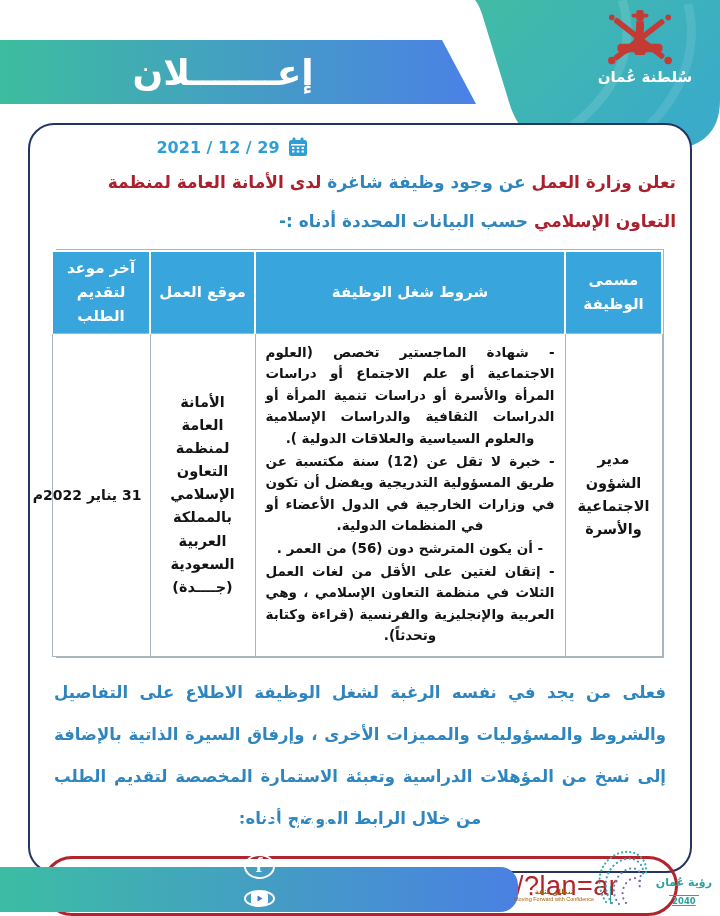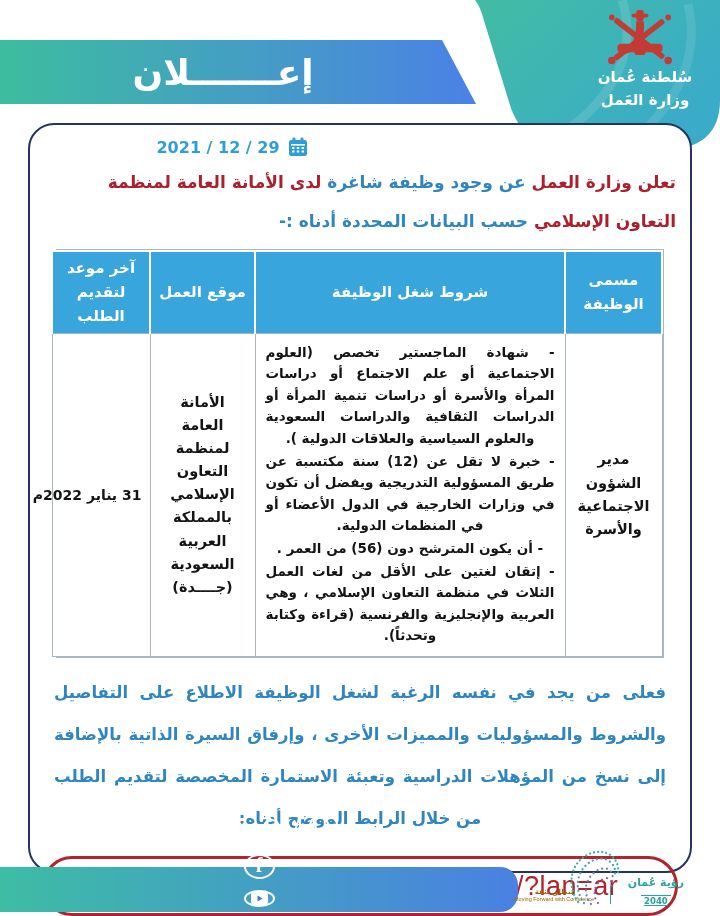--- a/index.html
+++ b/index.html
@@ -98,21 +98,21 @@
 
   .tagline {
     position:absolute; left:514px; top:886px; display:flex; align-items:center; gap:16px;
     color:#a16207; direction:ltr;
   }
   .tagline .txt { text-align:center; }
   .tagline .ar { font-size:7px; font-weight:bold; letter-spacing:1px; }
   .tagline .en { font-size:5.5px; font-family:"Liberation Sans", sans-serif; }
   .tagline .bar { width:1px; height:18px; background:#2aa39b; }
 
-  .vision { position:absolute; left:560px; top:846px; width:128px; height:68px; }
+  .vision { position:absolute; left:588px; top:846px; width:128px; height:68px; }
   .vision .swirl { position:absolute; left:2px; top:0; }
   .vision .vtxt {
     position:absolute; right:4px; bottom:6px; text-align:center;
     color:#2aa39b; font-weight:bold; line-height:1.2;
   }
   .vision .v1 { font-size:11px; }
   .vision .v2 { font-size:8.5px; border-top:1px solid #2aa39b; display:inline-block; padding:0 3px;text-decoration:underline; }
 </style>
 </head>
 <body>
@@ -141,21 +141,20 @@
         <circle cx="70" cy="10" r="3"></circle>
       <rect x="36" y="2" width="8" height="12" rx="3"></rect>
       <rect x="31" y="6" width="18" height="4" rx="2"></rect>
       <path d="M36 14 C36 32 32 42 22 49 C36 47 46 36 44 14 Z"></path>
       <rect x="16" y="38" width="48" height="9" rx="4"></rect>
       <rect x="34" y="35" width="12" height="15" rx="3"></rect>
     </svg>
   </div>
   <div class="sultanate">
     <div>سُلطنة عُمان</div>
-    <div>وزارة العَمل</div>
   </div>
 
   <div class="banner">
     <span class="banner-title">إعـــــــلان</span>
   </div>
 
   <div class="box">
 
     <div class="date-row">
       <svg width="20" height="20" viewBox="0 0 20 20">
@@ -195,21 +194,21 @@
             <th>مسمى الوظيفة</th>
             <th>شروط شغل الوظيفة</th>
             <th>موقع العمل</th>
             <th>آخر موعد لتقديم الطلب</th>
           </tr>
         </thead>
         <tbody>
           <tr>
             <td>مدير الشؤون الاجتماعية والأسرة</td>
             <td class="req-cell">
-              <div class="req-item">- شهادة الماجستير تخصص (العلوم الاجتماعية أو علم الاجتماع  أو دراسات المرأة والأسرة أو دراسات تنمية المرأة أو الدراسات الثقافية  والدراسات السعودية والعلوم السياسية والعلاقات الدولية ).</div>
+              <div class="req-item">- شهادة الماجستير تخصص (العلوم الاجتماعية أو علم الاجتماع  أو دراسات المرأة والأسرة أو دراسات تنمية المرأة أو الدراسات الثقافية  والدراسات الإسلامية والعلوم السياسية والعلاقات الدولية ).</div>
               <div class="req-item">- خبرة لا تقل عن (12) سنة   مكتسبة عن طريق المسؤولية التدريجية ويفضل أن تكون في وزارات الخارجية في الدول الأعضاء أو في المنظمات الدولية.</div>
               <div class="req-item">- أن يكون المترشح دون (56) من العمر .</div>
               <div class="req-item">- إتقان لغتين على الأقل من لغات العمل الثلاث في منظمة التعاون الإسلامي ، وهي العربية والإنجليزية والفرنسية (قراءة وكتابة وتحدثاً).</div>
             </td>
             <td>الأمانة العامة لمنظمة التعاون الإسلامي بالمملكة العربية السعودية (جــــدة)</td>
             <td class="deadline-cell">31 يناير 2022م</td>
           </tr>
         </tbody>
       </table>
     </div>

